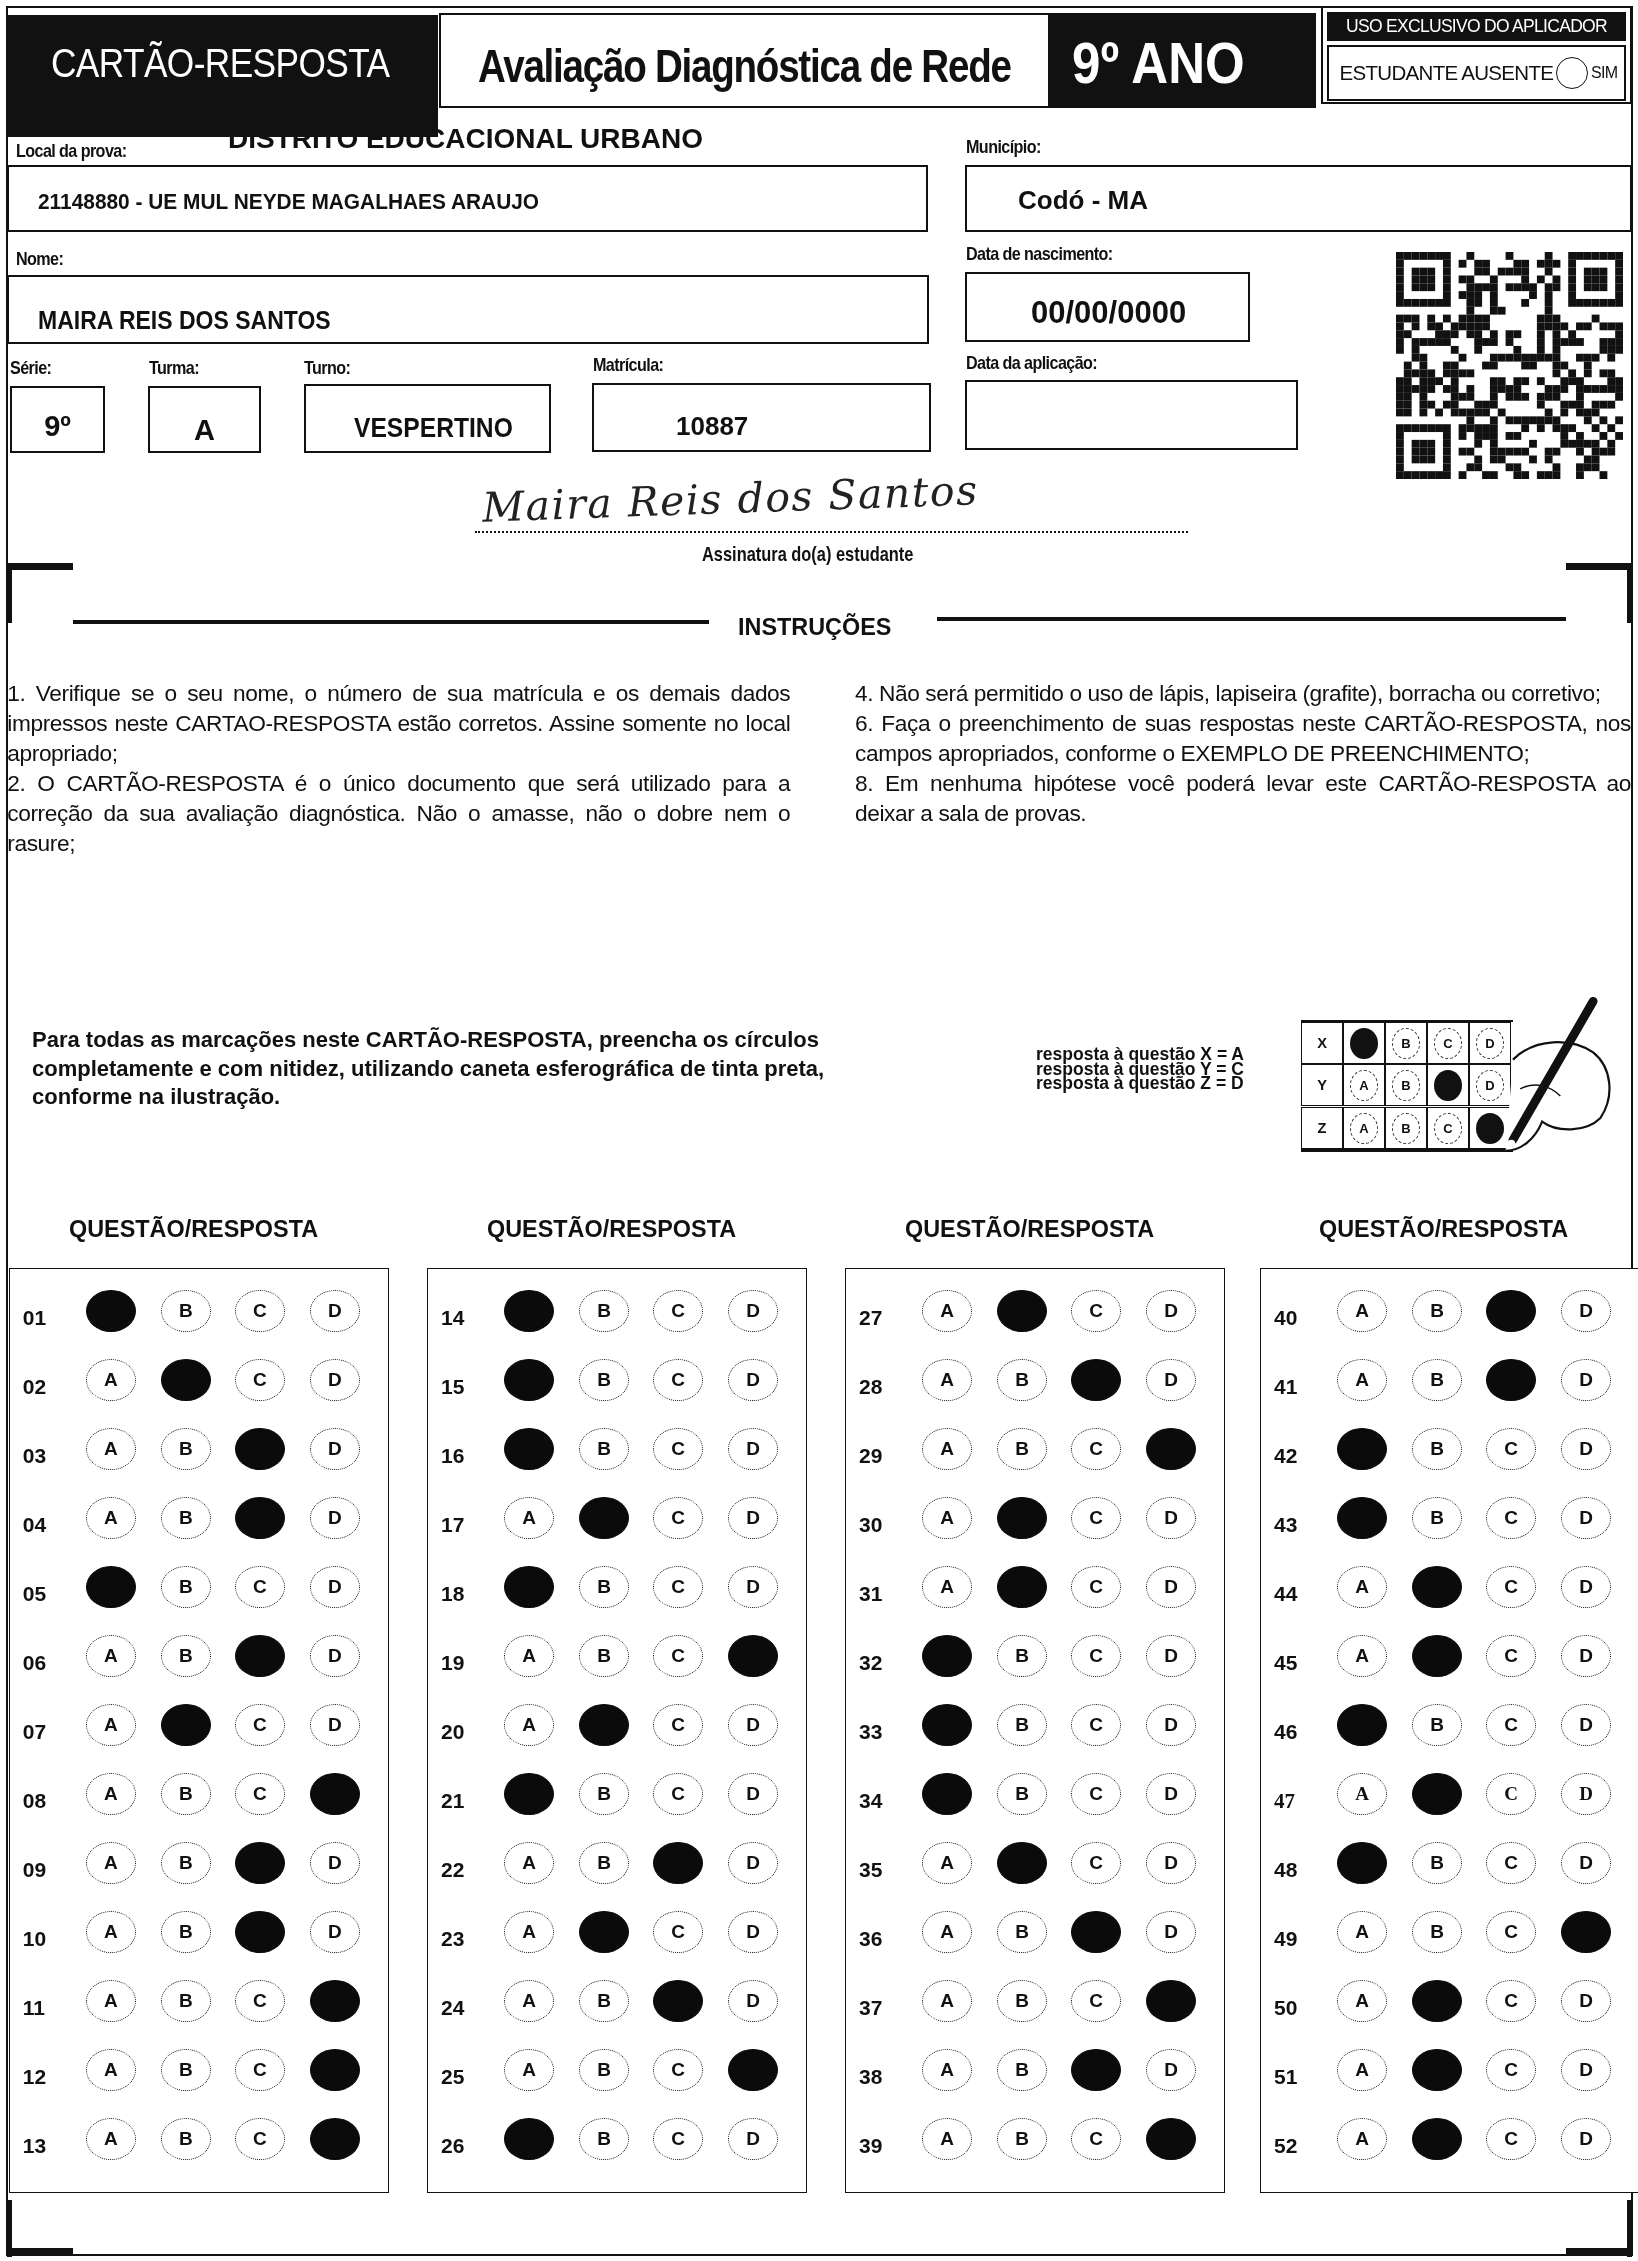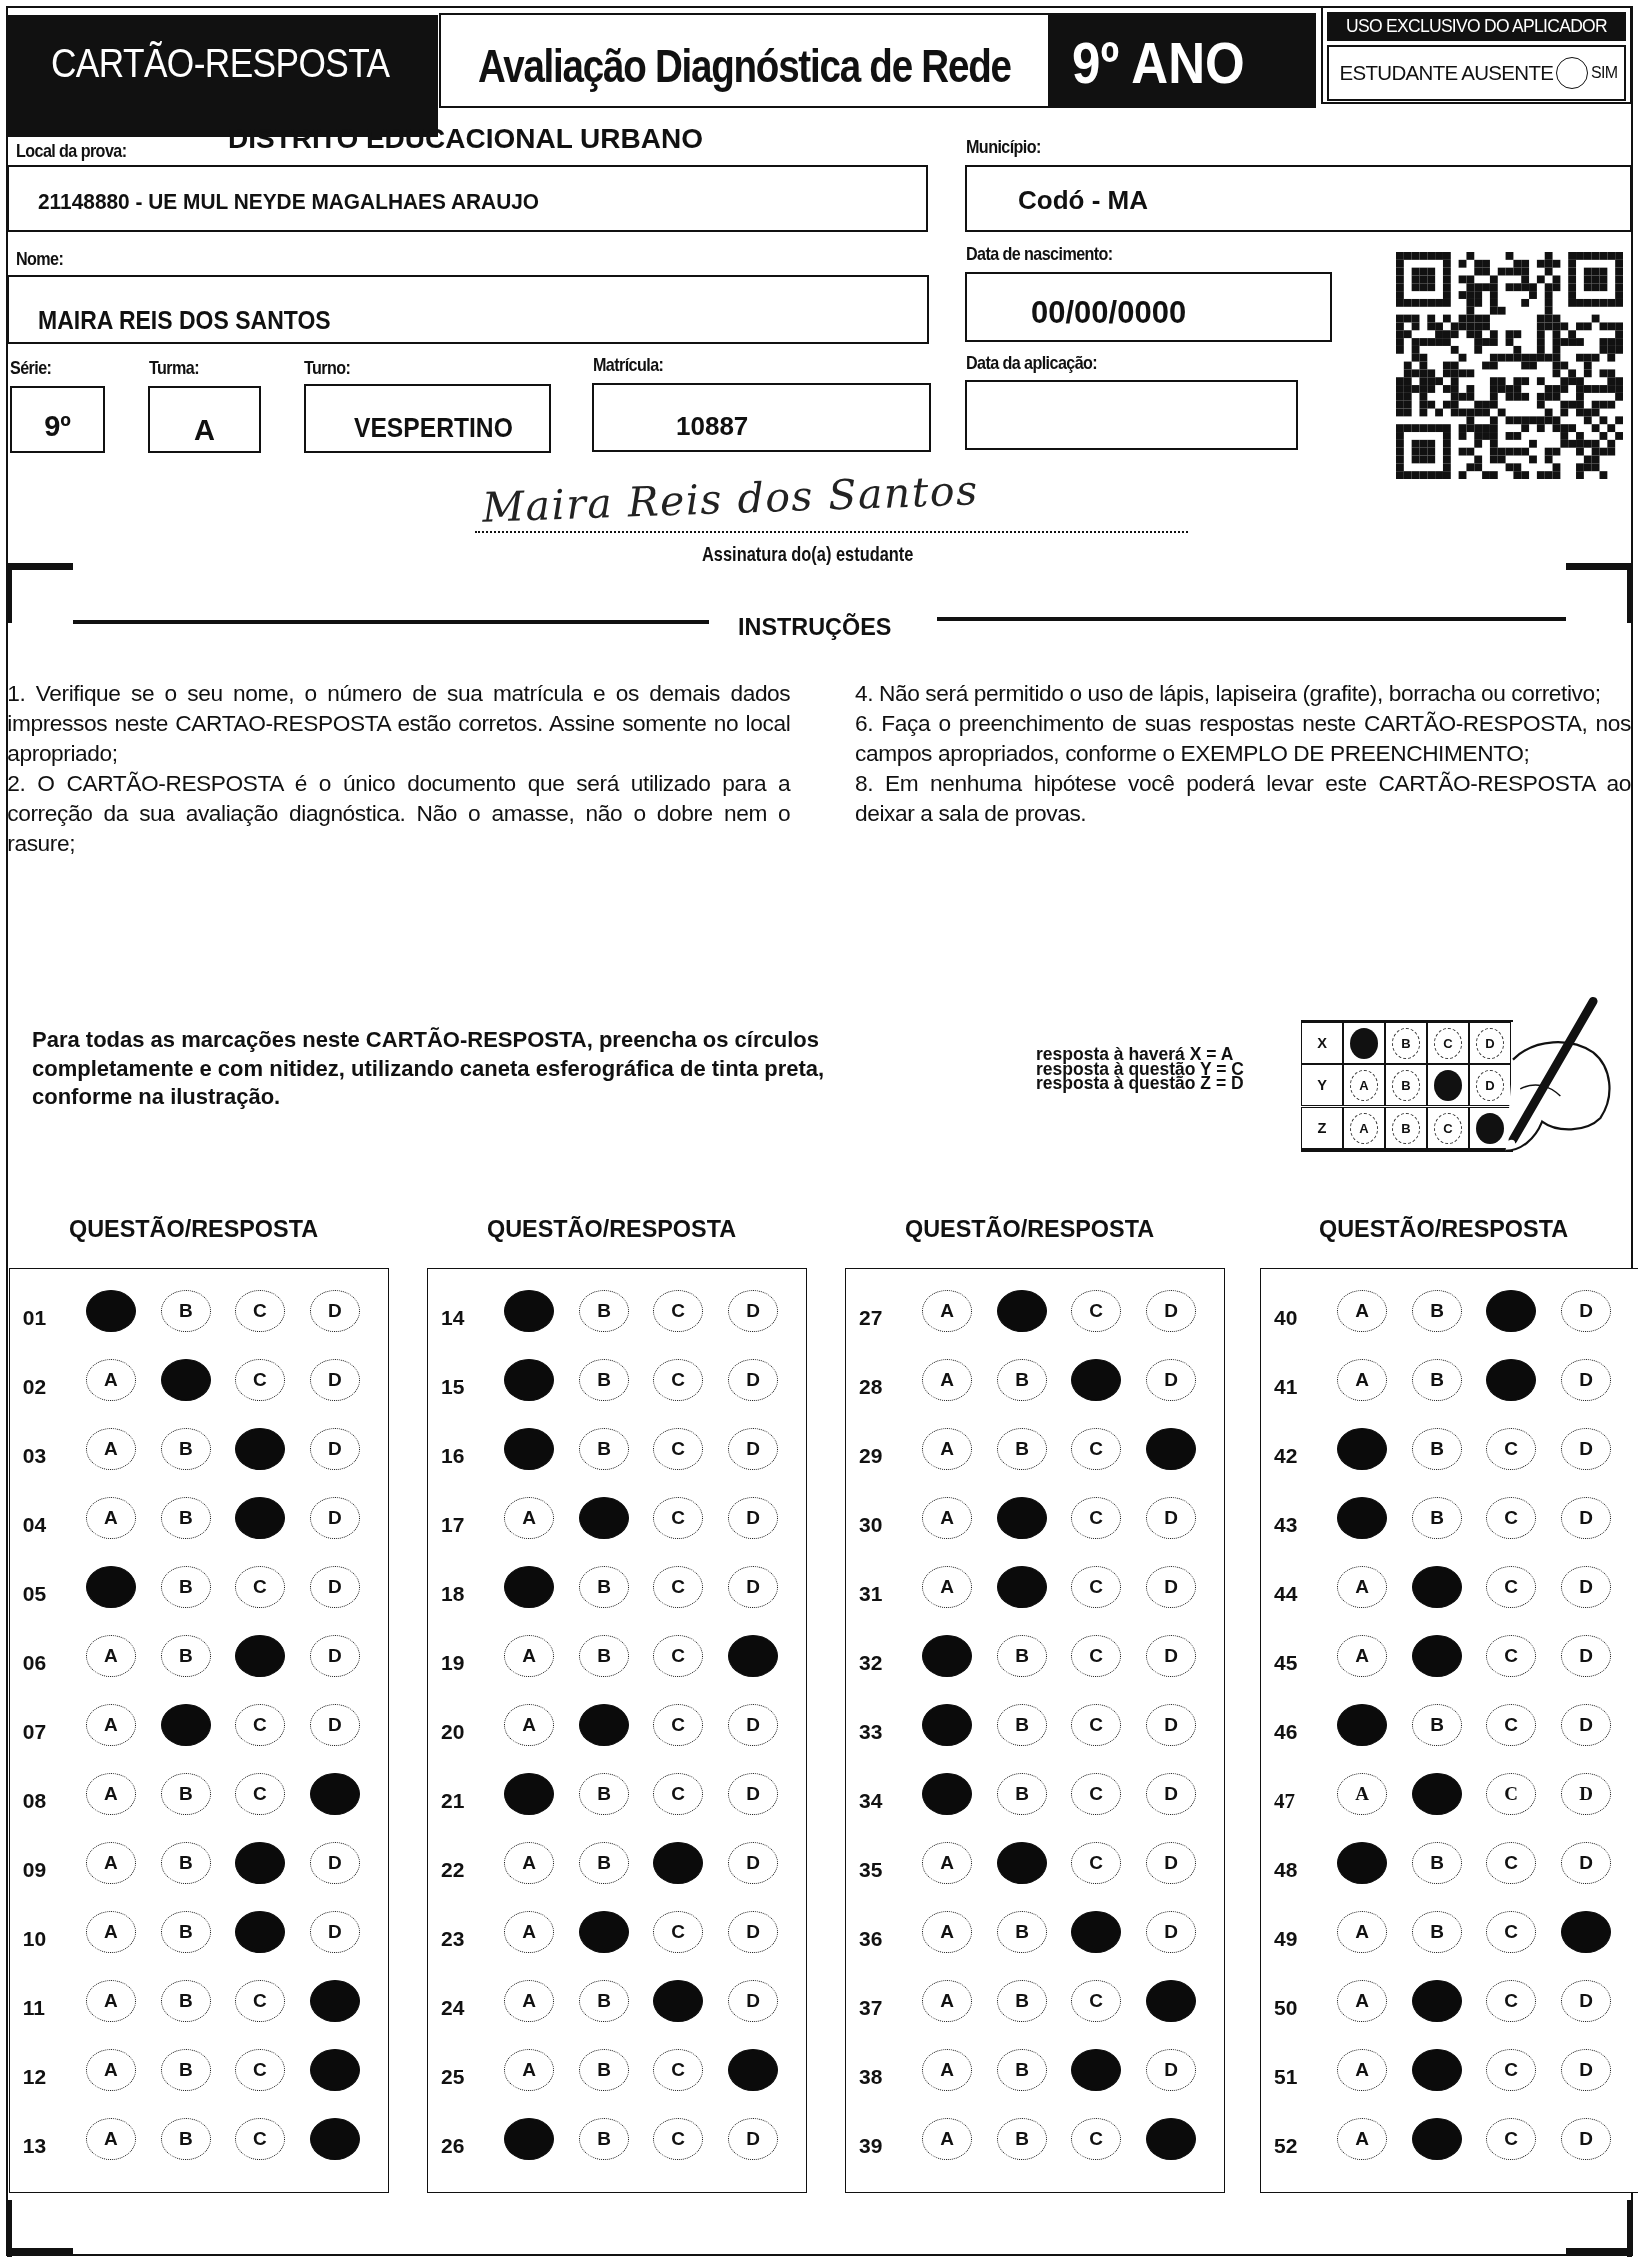--- a/index.html
+++ b/index.html
@@ -100,21 +100,21 @@
 <div class="abs fbox" style="left:965px; top:165px; width:667px; height:67px;">
   <span class="fval" style="left:51px; top:17.5px; font-size:26px;">Codó - MA</span>
 </div>
 
 <div class="abs flabel" style="left:16px; top:248px;">Nome:</div>
 <div class="abs fbox" style="left:7.3px; top:275px; width:922px; height:69px;">
   <span class="fval" style="left:29px; top:29px; font-size:25px; transform:scaleX(0.92); transform-origin:left;">MAIRA REIS DOS SANTOS</span>
 </div>
 
 <div class="abs flabel" style="left:966px; top:243px;">Data de nascimento:</div>
-<div class="abs fbox" style="left:965px; top:272px; width:367px; height:70px;">
+<div class="abs fbox" style="left:965px; top:272px; width:285px; height:70px;">
   <span class="fval" style="left:64px; top:20.5px; font-size:31px;">00/00/0000</span>
 </div>
 
 <div class="abs flabel" style="left:966px; top:352px;">Data da aplicação:</div>
 <div class="abs fbox" style="left:965px; top:380px; width:333px; height:70px;">
   <span class="fval" style="left:29px; top:20.5px; font-size:29px;"></span>
 </div>
 
 <div class="abs flabel" style="left:10.2px; top:357px;">Série:</div>
 <div class="abs fbox" style="left:10.2px; top:386px; width:95px; height:67px;">
@@ -587,21 +587,21 @@
 </div>
 <div class="abs instr-col" style="left:855px; top:678px; width:776px;">
   <p>4. Não será permitido o uso de lápis, lapiseira (grafite), borracha ou corretivo;</p>
   <p>6. Faça o preenchimento de suas respostas neste CARTÃO-RESPOSTA, nos campos apropriados, conforme o EXEMPLO DE PREENCHIMENTO;</p>
   <p>8. Em nenhuma hipótese você poderá levar este CARTÃO-RESPOSTA ao deixar a sala de provas.</p>
 </div>
 
 <div id="fill-text" class="abs">Para todas as marcações neste CARTÃO-RESPOSTA, preencha os círculos completamente e com nitidez, utilizando caneta esferográfica de tinta preta, conforme na ilustração.</div>
 
 <div class="abs" style="left:1036px; top:1047px; width:256px;">
-  <div class="ex-text">resposta à haverá X = A</div>
+  <div class="ex-text">resposta à questão X = A</div>
   <div class="ex-text">resposta à questão Y = C</div>
   <div class="ex-text">resposta à questão Z = D</div>
 </div>
 
 <div id="ex-table" class="abs">
     <div class="ex-row" style="top: 0px;">
       <div class="ex-cell">X</div>
       <div class="ex-cell">
         <div class="ex-bub filled"></div>
       </div>

